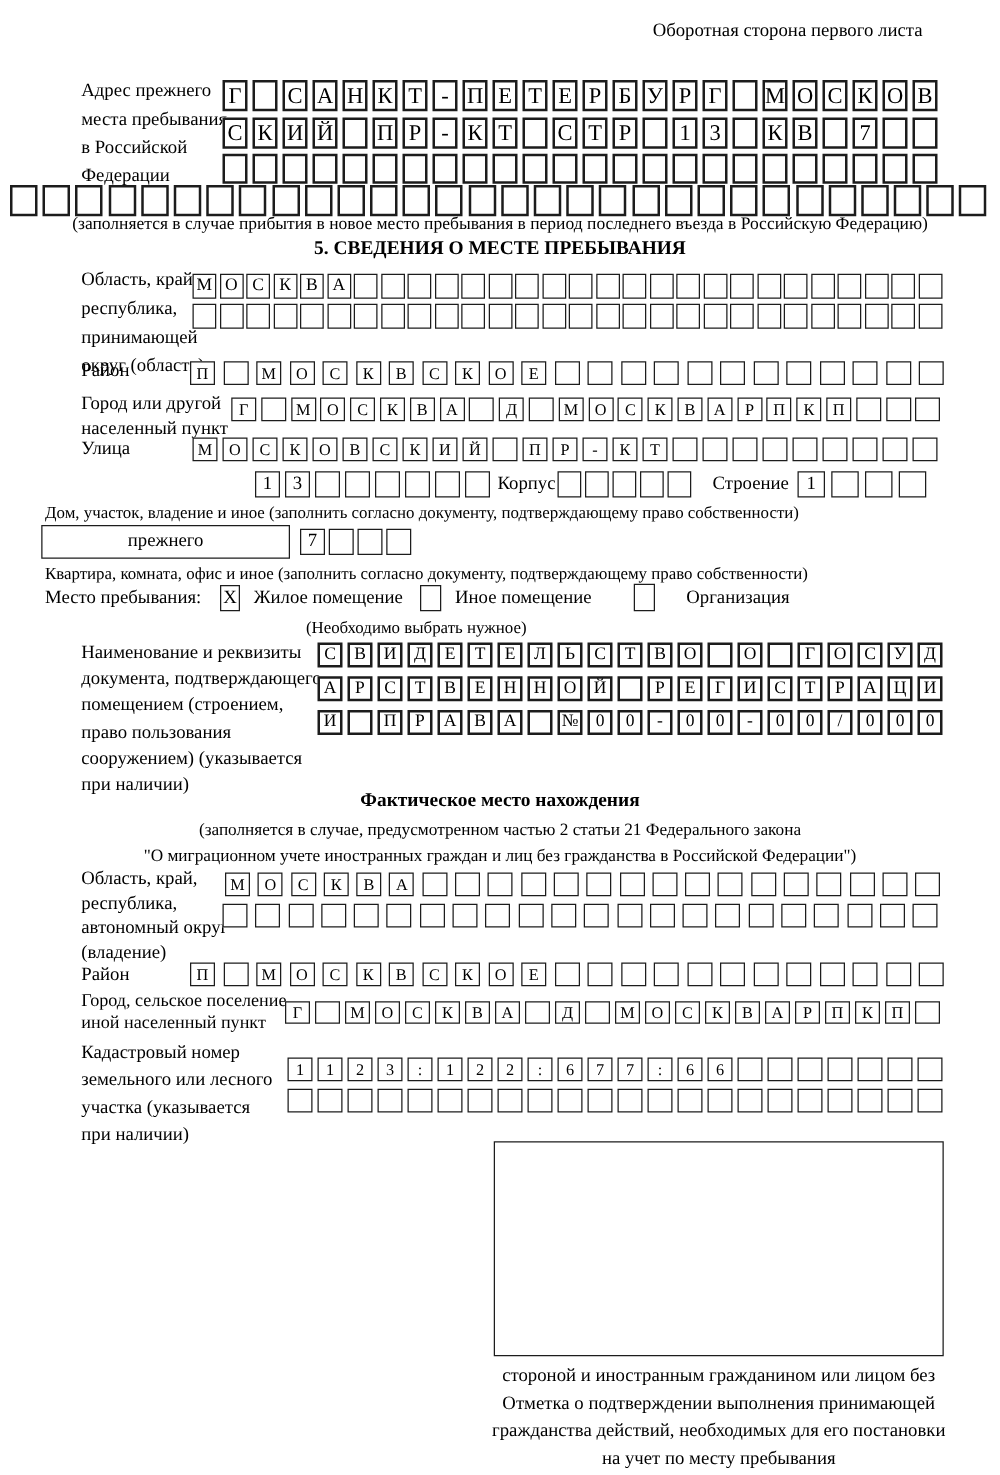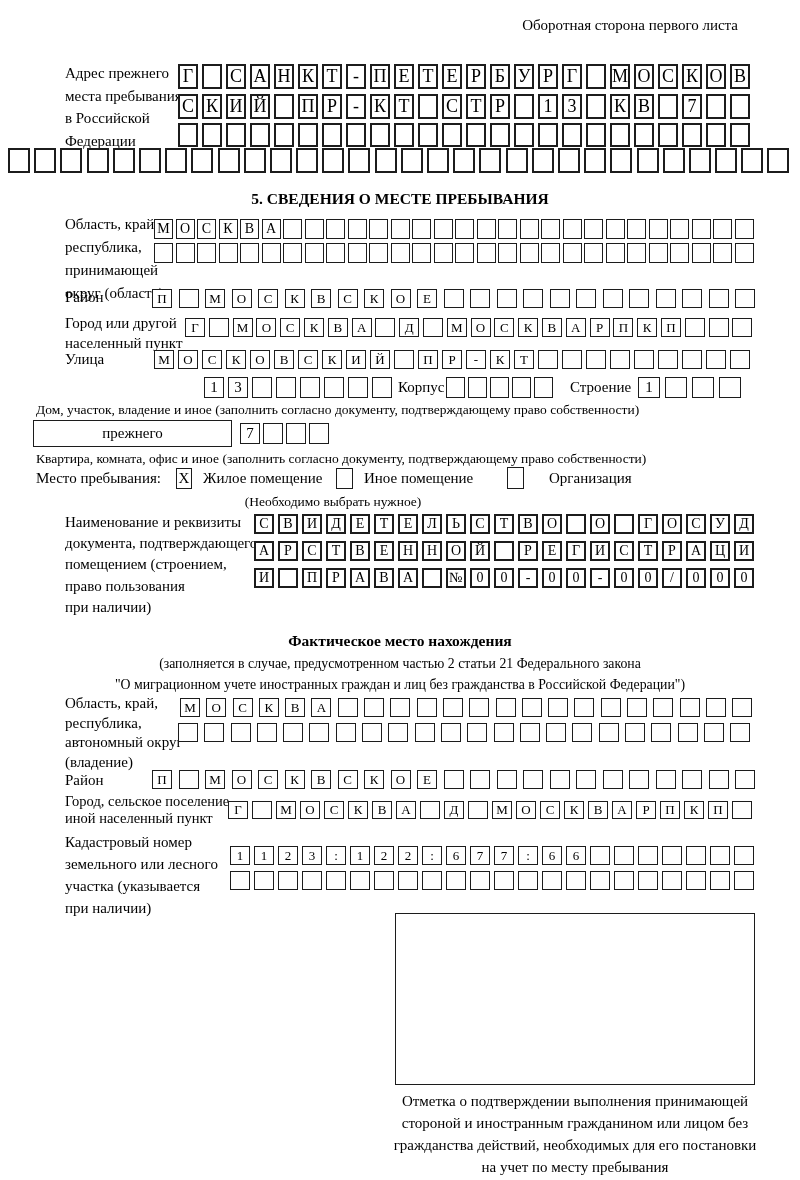--- a/index.html
+++ b/index.html
@@ -23,20 +23,21 @@
 <div id="page">
 
   <div class="lbl" style="top:17px;right:62px;">Оборотная сторона первого листа</div>
 
   <div class="lbl" style="left:65px;top:62px;line-height:22.5px;">
     <div>Адрес прежнего</div>
     <div>места пребывания</div>
     <div>в Российской</div>
     <div>Федерации</div>
   </div>
+  <div class="lbl center" style="top:172px;font-size:14px;">(заполняется в случае прибытия в новое место пребывания в период последнего въезда в Российскую Федерацию)</div>
 
   <div class="lbl center bold" style="top:190px;font-size:15.5px;">5. СВЕДЕНИЯ О МЕСТЕ ПРЕБЫВАНИЯ</div>
 
   <div class="lbl" style="left:65px;top:213px;line-height:23px;">
     <div>Область, край,</div>
     <div>республика,</div>
     <div>принимающей</div>
     <div>округ (область)</div>
   </div>
 
@@ -63,20 +64,21 @@
   <div class="lbl" style="left:203px;top:470px;">Жилое помещение</div>
   <div class="lbl" style="left:364px;top:470px;">Иное помещение</div>
   <div class="lbl" style="left:549px;top:470px;">Организация</div>
   <div class="lbl" style="left:133px;top:494px;width:400px;text-align:center;font-size:13.5px;">(Необходимо выбрать нужное)</div>
 
   <div class="lbl" style="left:65px;top:512px;line-height:21.2px;">
     <div>Наименование и реквизиты</div>
     <div>документа, подтверждающего</div>
     <div>помещением (строением,</div>
     <div>право пользования</div>
+    <div>сооружением) (указывается</div>
     <div>при наличии)</div>
   </div>
 
   <div class="lbl center bold" style="top:632px;font-size:15.5px;">Фактическое место нахождения</div>
   <div class="lbl center" style="top:656px;font-size:13.8px;">(заполняется в случае, предусмотренном частью 2 статьи 21 Федерального закона</div>
   <div class="lbl center" style="top:677px;font-size:13.8px;">"О миграционном учете иностранных граждан и лиц без гражданства в Российской Федерации")</div>
 
   <div class="lbl" style="left:65px;top:694px;line-height:19.5px;">
     <div>Область, край,</div>
     <div>республика,</div>
@@ -94,22 +96,22 @@
   <div class="lbl" style="left:65px;top:831px;line-height:22px;">
     <div>Кадастровый номер</div>
     <div>земельного или лесного</div>
     <div>участка (указывается</div>
     <div>при наличии)</div>
   </div>
 
   <div class="stampbox" style="left:395px;top:913px;width:360px;height:172px;"></div>
 
   <div class="lbl" style="left:370px;top:1090px;width:410px;text-align:center;line-height:22px;white-space:normal;">
+    <div>стороной и иностранным гражданином или лицом без</div>
     <div>Отметка о подтверждении выполнения принимающей</div>
-    <div>стороной и иностранным гражданином или лицом без</div>
     <div>гражданства действий, необходимых для его постановки</div>
     <div>на учет по месту пребывания</div>
   </div>
 
   <div id="cells-layer">
       <div class="cellrow" style="left: 178px; top: 64px; gap: 4px;">
         <div class="cell" style="width: 20px; height: 25px; border-width: 2px; font-size: 18px;">Г</div>
         <div class="cell" style="width: 20px; height: 25px; border-width: 2px; font-size: 18px;"></div>
         <div class="cell" style="width: 20px; height: 25px; border-width: 2px; font-size: 18px;">С</div>
         <div class="cell" style="width: 20px; height: 25px; border-width: 2px; font-size: 18px;">А</div>

